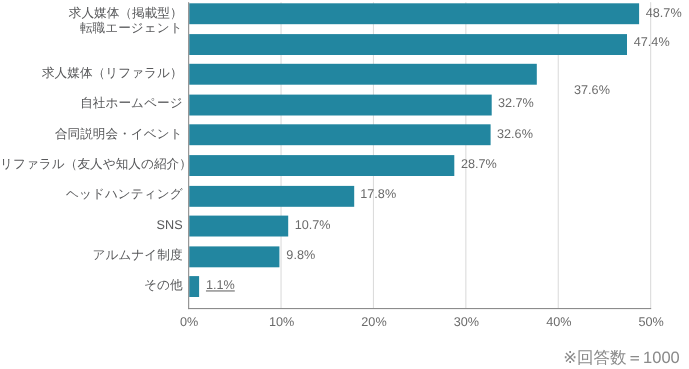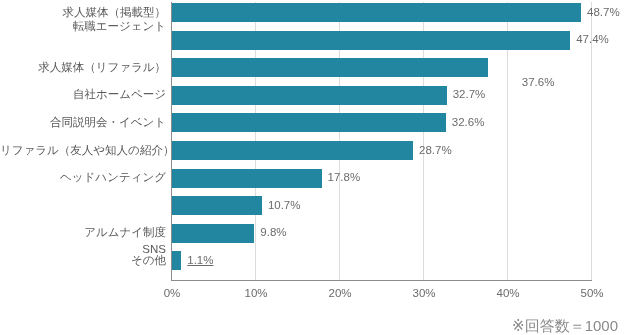--- a/index.html
+++ b/index.html
@@ -121,21 +121,21 @@
 <div id="chart-root">
 
   <div class="cat-labels">
       <div class="cat-label" style="top: 6.5px;">求人媒体（掲載型）</div>
       <div class="cat-label" style="top: 21px;">転職エージェント</div>
       <div class="cat-label" style="top: 61.7px;">求人媒体（リファラル）</div>
       <div class="cat-label" style="top: 89.3px;">自社ホームページ</div>
       <div class="cat-label" style="top: 116.9px;">合同説明会・イベント</div>
       <div class="cat-label" style="top: 144.5px;">リファラル（友人や知人の紹介）</div>
       <div class="cat-label" style="top: 172.1px;">ヘッドハンティング</div>
-      <div class="cat-label" style="top: 199.7px; margin-top: 44px;">SNS</div>
+      <div class="cat-label" style="top: 199.7px;">SNS</div>
       <div class="cat-label" style="top: 227.3px;">アルムナイ制度</div>
       <div class="cat-label" style="top: 254.9px;">その他</div>
     </div>
 
   <div class="plot">
     <div class="gridlines">
         <div class="gridline" style="left: 84px;"></div>
         <div class="gridline" style="left: 168px;"></div>
         <div class="gridline" style="left: 252px;"></div>
         <div class="gridline" style="left: 336px;"></div>

